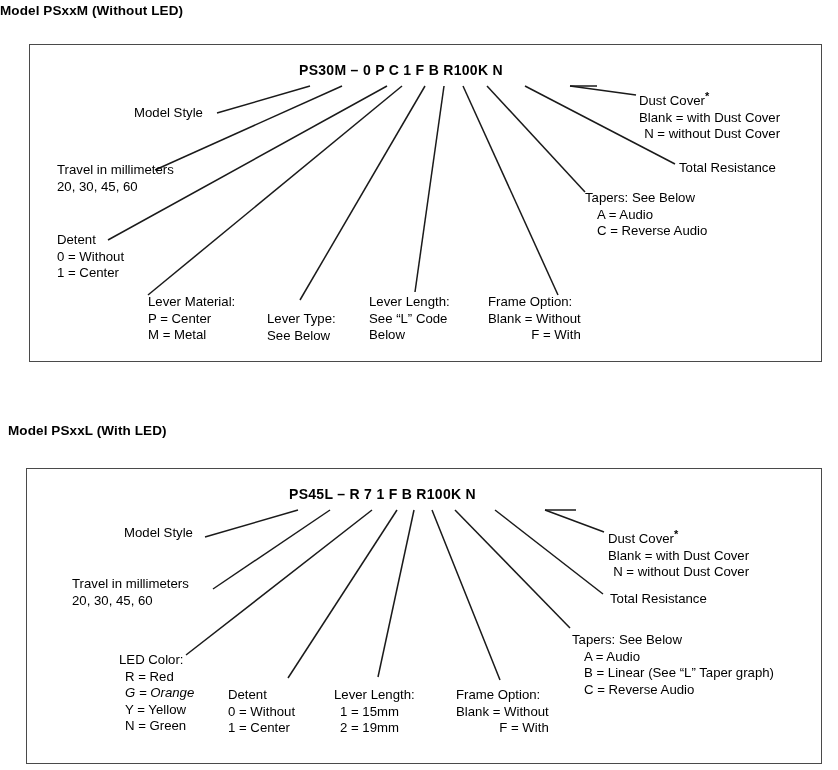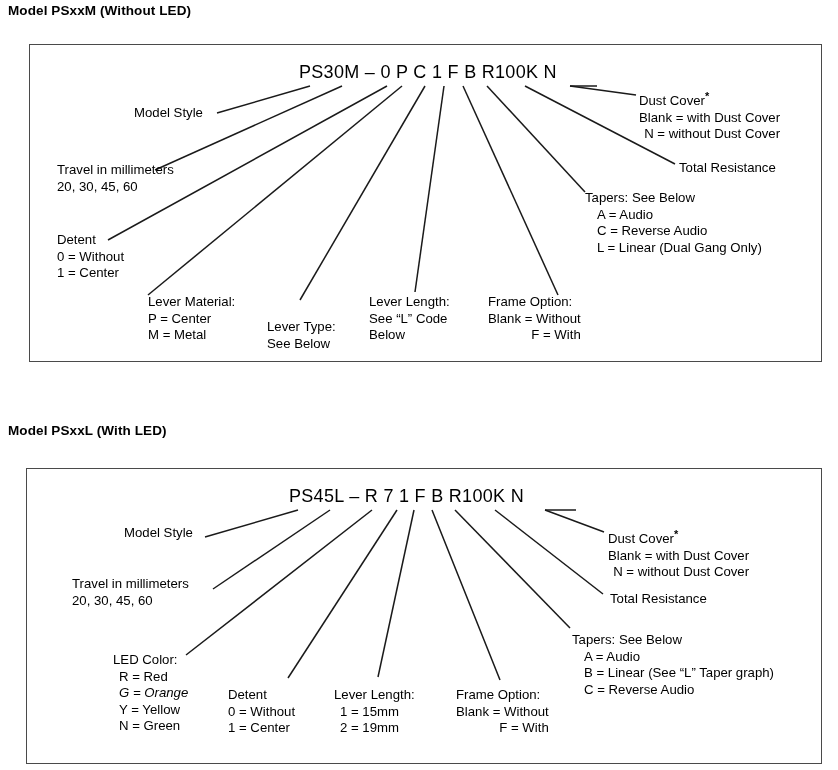--- a/index.html
+++ b/index.html
@@ -11,21 +11,21 @@
     position:relative;
     overflow:hidden;
   }
   .heading{
     position:absolute;
     font-size:13.5px;
     font-weight:bold;
     letter-spacing:0.1px;
     white-space:nowrap;
   }
-  #heading-1{left:8px;top:3px;}
+  #heading-1{left:0;top:3px;}
   #heading-2{left:8px;top:423px;}
 
   .panel{
     position:absolute;
     border:1.6px solid #4a4a4a;
     background:#ffffff;
     box-sizing:border-box;
   }
   #panel-1{left:29px;top:44px;width:793px;height:318px;}
   #panel-2{left:26px;top:468px;width:796px;height:296px;}
@@ -33,22 +33,22 @@
   .leaders{
     position:absolute;
     left:0;top:0;
     width:838px;height:770px;
     pointer-events:none;
   }
   .leaders line{stroke:#1a1a1a;stroke-width:1.5;}
 
   .partnum{
     position:absolute;
-    font-size:18px;
-    font-weight:normal;
+    font-size:14px;
+    font-weight:bold;
     white-space:nowrap;
     letter-spacing:0.3px;
   }
   #partnum-1{left:299px;top:62px;}
   #partnum-2{left:289px;top:486px;}
 
   .callout{
     position:absolute;
     font-size:13.2px;
     line-height:16.5px;
@@ -110,42 +110,41 @@
   <span class="ln">0 = Without</span>
   <span class="ln">1 = Center</span>
 </div>
 
 <div class="callout" style="left:148px;top:294px;">
   <span class="ln">Lever Material:</span>
   <span class="ln">P = Center</span>
   <span class="ln">M = Metal</span>
 </div>
 
-<div class="callout" style="left:267px;top:311px;margin-top:8px;">
+<div class="callout" style="left:267px;top:311px;">
   <span class="ln">Lever Type:</span>
   <span class="ln">See Below</span>
 </div>
 
 <div class="callout" style="left:369px;top:294px;">
   <span class="ln">Lever Length:</span>
   <span class="ln">See “L” Code</span>
   <span class="ln">Below</span>
 </div>
 
 <div class="callout right-align" style="left:488px;top:294px;">
   <span class="ln" style="text-align:left;">Frame Option:</span>
   <span class="ln" style="text-align:left;">Blank = Without</span>
   <span class="ln">F = With</span>
 </div>
 
 <div class="callout" style="left:585px;top:190px;">
   <span class="ln">Tapers: See Below</span>
   <span class="ln" style="padding-left:12px;">A = Audio</span>
   <span class="ln" style="padding-left:12px;">C = Reverse Audio</span>
-  <span class="ln" style="padding-left:12px;">L = Linear (Dual Gang Only)</span>
 </div>
 
 <div class="callout" style="left:639px;top:88px;">
   <span class="ln"><span>Dust Cover</span><span class="ast">*</span></span>
   <span class="ln">Blank = with Dust Cover</span>
   <span class="ln" style="text-align:right;">N = without Dust Cover</span>
 </div>
 
 <div class="callout" style="left:679px;top:160px;">
   <span class="ln">Total Resistance</span>
@@ -182,21 +181,21 @@
 
 <div class="callout" style="left:124px;top:525px;">
   <span class="ln">Model Style</span>
 </div>
 
 <div class="callout" style="left:72px;top:576px;">
   <span class="ln">Travel in millimeters</span>
   <span class="ln">20, 30, 45, 60</span>
 </div>
 
-<div class="callout" style="left:113px;top:652px;">
+<div class="callout" style="left:119px;top:652px;">
   <span class="ln">LED Color:</span>
   <span class="ln" style="padding-left:6px;">R = Red</span>
   <span class="ln" style="padding-left:6px;font-style:italic;">G = Orange</span>
   <span class="ln" style="padding-left:6px;">Y = Yellow</span>
   <span class="ln" style="padding-left:6px;">N = Green</span>
 </div>
 
 <div class="callout" style="left:228px;top:687px;">
   <span class="ln">Detent</span>
   <span class="ln">0 = Without</span>

